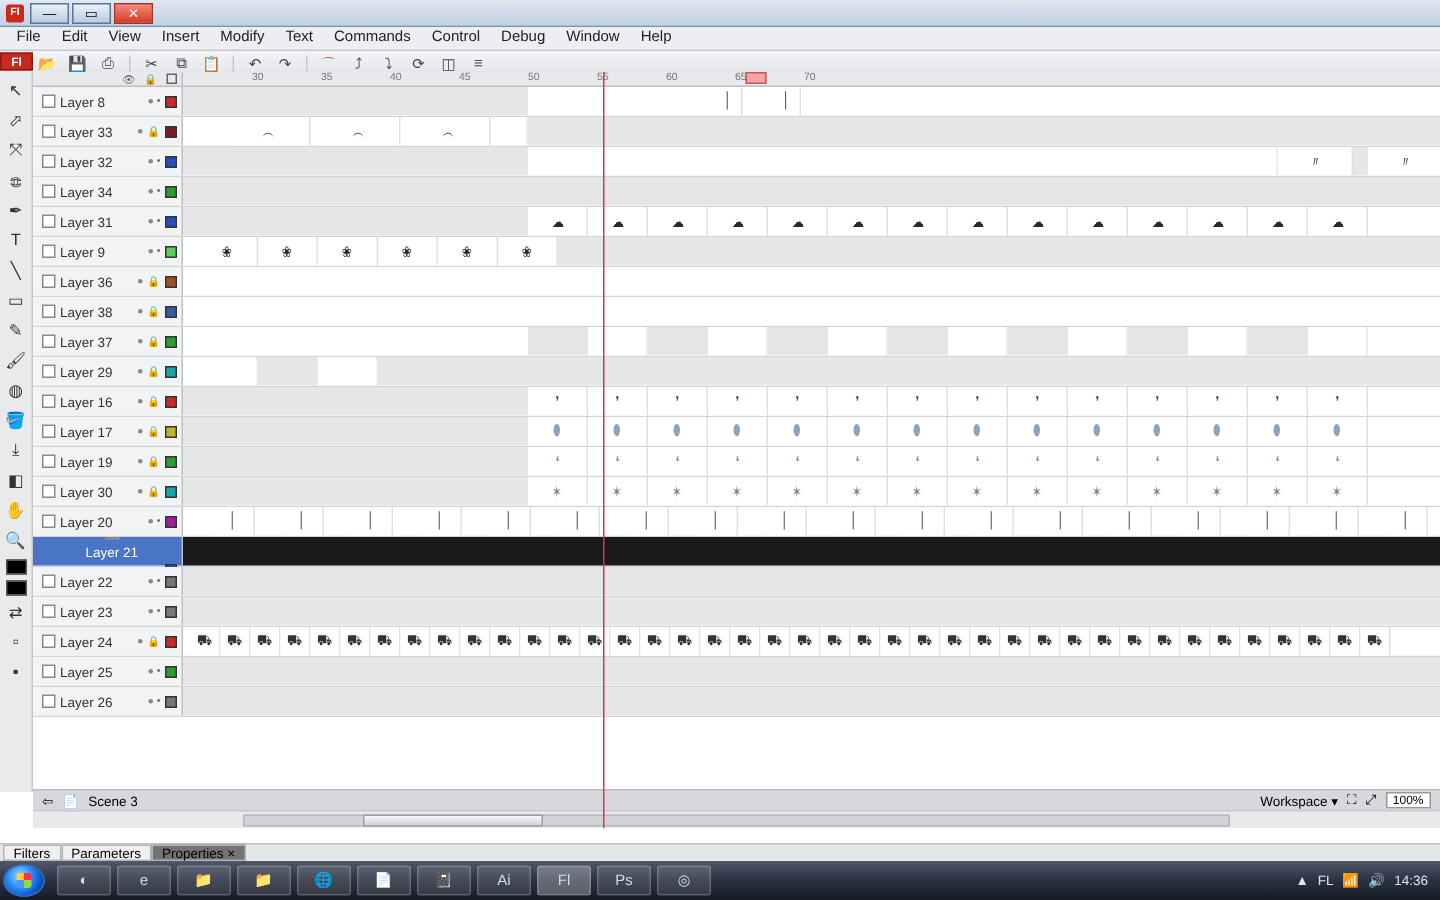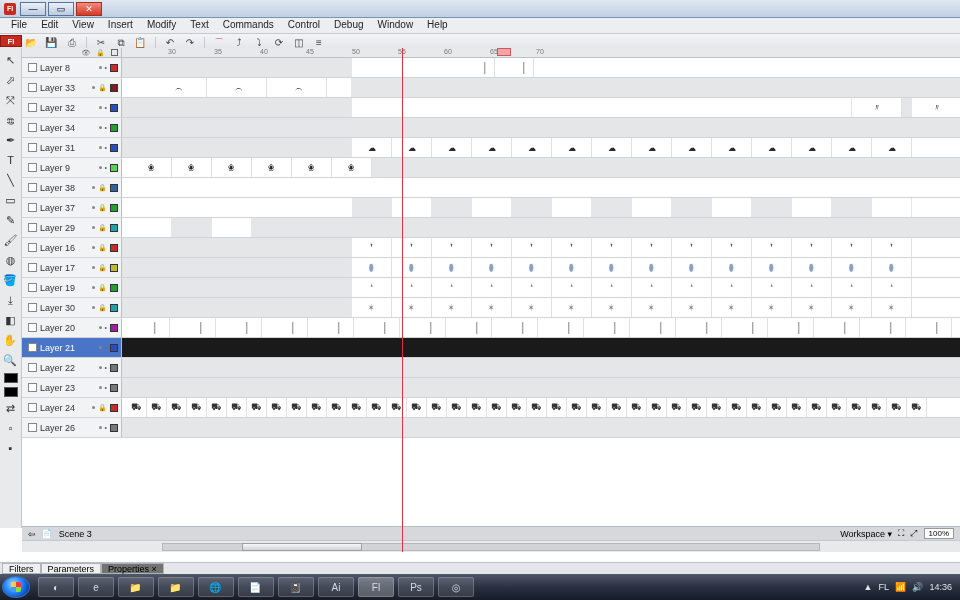--- a/index.html
+++ b/index.html
@@ -40,21 +40,21 @@
 .tl-header .layer-head { width:100px; border-right:1px solid #bcbfc4; display:flex; align-items:center; justify-content:flex-end; padding-right:3px; gap:6px; }
 .tl-header .ruler { flex:1; position:relative; overflow:hidden; }
 .ruler-tick { position:absolute; top:0; font-size:7px; color:#777; }
 .playhead-marker { position:absolute; top:0; width:14px; height:8px; background:#f3a5a1; border:1px solid #c56; left:375px; }
 
 
 .layers-body { flex:1; overflow-y:auto; overflow-x:hidden; }
 .layer-row { height:20px; display:flex; border-bottom:1px solid #d1d3d6; }
 .layer-label { width:100px; display:flex; align-items:center; gap:3px; padding-left:6px; border-right:1px solid #bcbfc4; background:#f2f3f4; font-size:9px; color:#333; }
 .layer-label .page-ic { width:9px; height:9px; border:1px solid #888; background:#fff; font-size:6px; display:flex; align-items:center; justify-content:center; }
-.layer-label.selected { background:#4a74c5; color:#fff; }
+.layer-label.selected { background:#4a74c5; color:#fff;flex-direction:column; }
 .layer-label .dots { margin-left:auto; display:flex; gap:3px; align-items:center; margin-right:3px; }
 .layer-label .dot { width:3px; height:3px; background:#888; border-radius:50%; }
 .layer-label .lock { font-size:7px; color:#666; }
 .layer-label .colorbox { width:8px; height:8px; border:1px solid #333; }
 .frames { flex:1; position:relative; background:#fff; overflow:hidden; }
 .frames.selected { background:#1a1a1a; }
 .fr-cell { position:absolute; top:0; height:19px; border-right:1px solid #e6e7e9; }
 .fr-cell.gray { background:#e5e6e8; }
 .fr-cell.white { background:#fff; }
 .playhead-line { position:absolute; left:380px; top:0; width:1px; background:#d34; z-index:5; height:100%; pointer-events:none; }
@@ -363,20 +363,34 @@
             <span class="glyph">❀</span>
           </div>
           <div class="thumb" style="left: 210px; width: 40px; background: rgb(255, 255, 255); border-right: 1px solid rgb(224, 224, 224);">
             <span class="glyph">❀</span>
           </div>
         </div>
       </div>
       <div class="layer-row">
         <div class="layer-label">
           <span class="page-ic"></span>
+          <span>Layer 36</span>
+          <span class="dots">
+            <span class="dot"></span>
+            <span class="lock">🔒</span>
+            <span class="colorbox" style="background: rgb(166, 79, 31);"></span>
+          </span>
+        </div>
+        <div class="frames">
+          <div class="fr-cell white" style="left: 0px; width: 840px;"></div>
+        </div>
+      </div>
+      <div class="layer-row">
+        <div class="layer-label">
+          <span class="page-ic"></span>
           <span>Layer 38</span>
           <span class="dots">
             <span class="dot"></span>
             <span class="lock">🔒</span>
             <span class="colorbox" style="background: rgb(53, 96, 160);"></span>
           </span>
         </div>
         <div class="frames">
           <div class="fr-cell white" style="left: 0px; width: 840px;"></div>
         </div>
@@ -883,20 +897,34 @@
           </div>
           <div class="thumb" style="left: 745px; width: 20px; background: rgb(255, 255, 255); border-right: 1px solid rgb(224, 224, 224);">
             <span class="glyph" style="color: rgb(51, 51, 51);">⛟</span>
           </div>
           <div class="thumb" style="left: 765px; width: 20px; background: rgb(255, 255, 255); border-right: 1px solid rgb(224, 224, 224);">
             <span class="glyph" style="color: rgb(51, 51, 51);">⛟</span>
           </div>
           <div class="thumb" style="left: 785px; width: 20px; background: rgb(255, 255, 255); border-right: 1px solid rgb(224, 224, 224);">
             <span class="glyph" style="color: rgb(51, 51, 51);">⛟</span>
           </div>
+        </div>
+      </div>
+      <div class="layer-row">
+        <div class="layer-label">
+          <span class="page-ic"></span>
+          <span>Layer 25</span>
+          <span class="dots">
+            <span class="dot"></span>
+            <span class="lock">•</span>
+            <span class="colorbox" style="background: rgb(42, 158, 51);"></span>
+          </span>
+        </div>
+        <div class="frames">
+          <div class="fr-cell gray" style="left: 0px; width: 840px;"></div>
         </div>
       </div>
       <div class="layer-row">
         <div class="layer-label">
           <span class="page-ic"></span>
           <span>Layer 26</span>
           <span class="dots">
             <span class="dot"></span>
             <span class="lock">•</span>
             <span class="colorbox" style="background: rgb(119, 119, 119);"></span>

